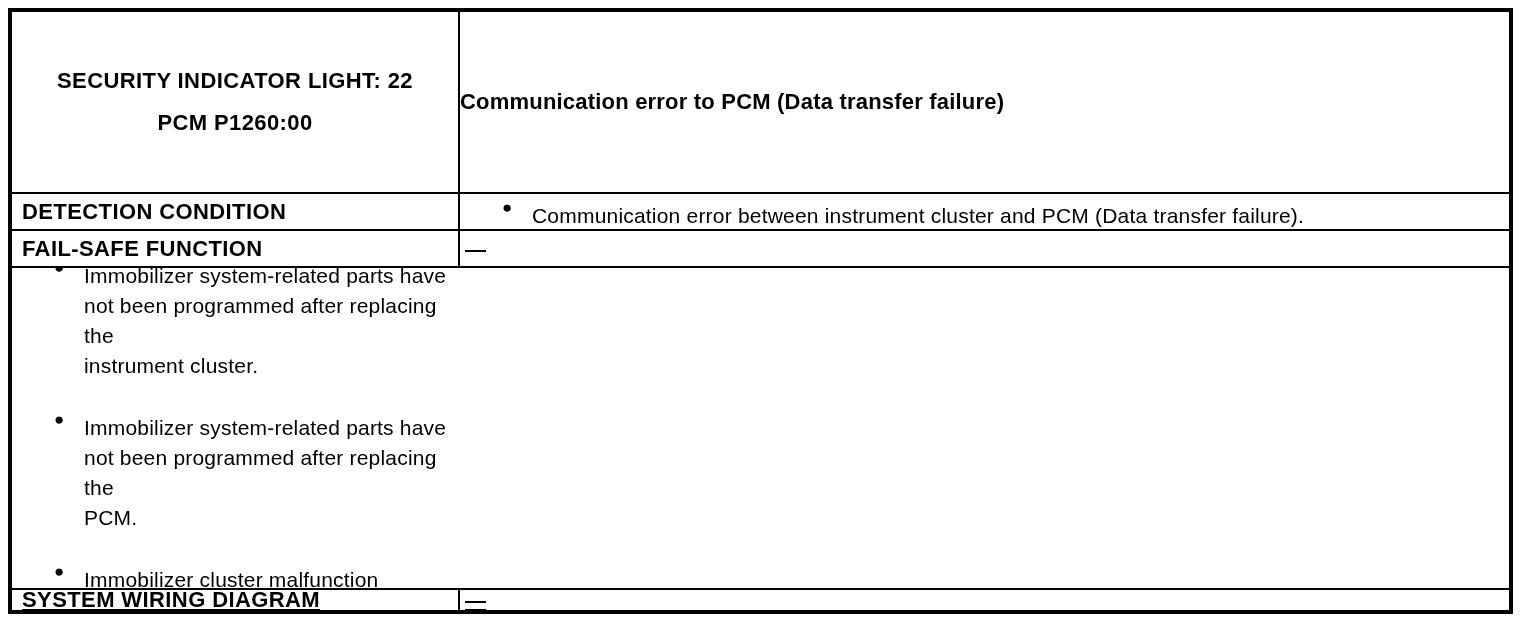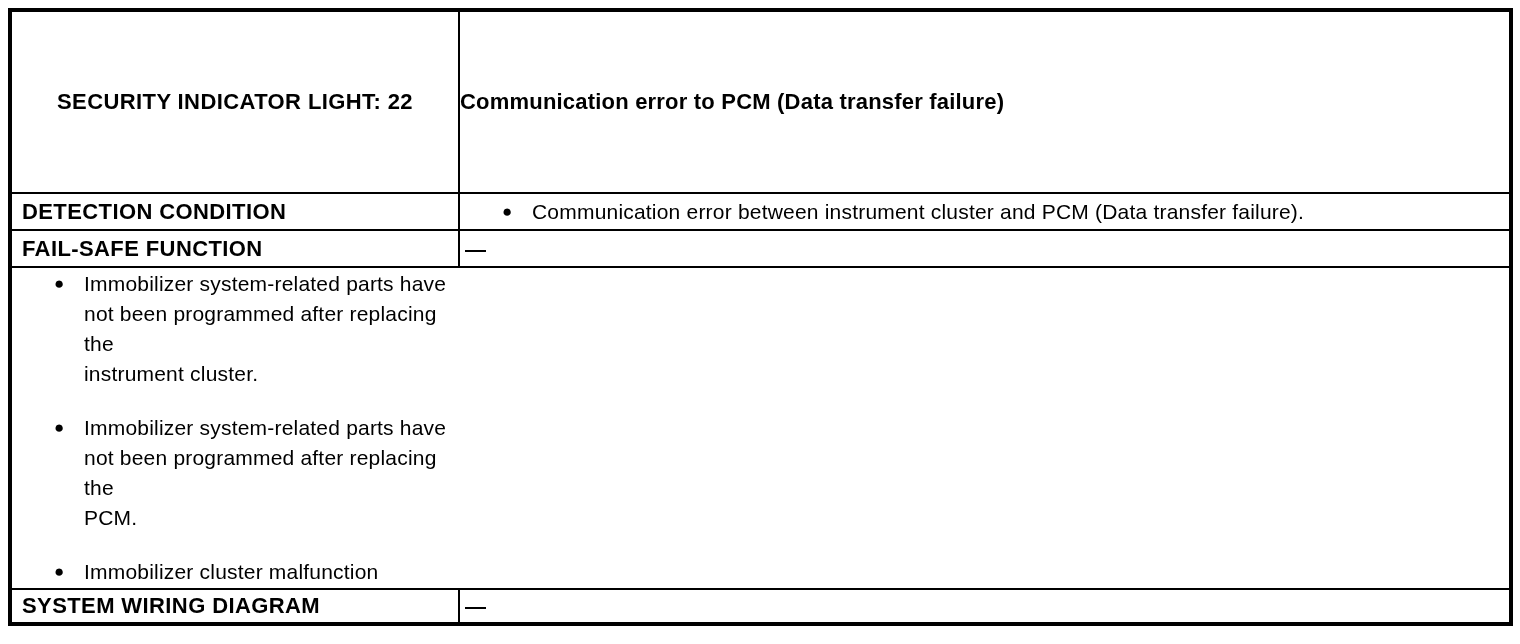--- a/index.html
+++ b/index.html
@@ -18,21 +18,21 @@
   }
   .row {
     display: grid;
     grid-template-columns: 448px 1fr;
   }
   .row + .row { border-top: 2px solid #000; }
   .row-header { height: 180px; }
   .row-detection { height: 37px; }
   .row-failsafe { height: 37px; }
   .row-cause { height: 322px; }
-  .row-wiring { height: 34px; }
+  .row-wiring { height: 22px; text-decoration: underline; }
 
   .cell { overflow: hidden; }
   .cell-left {
     border-right: 2px solid #000;
     font-weight: bold;
     font-size: 22px;
     letter-spacing: 0.4px;
     line-height: 28px;
     display: flex;
     align-items: center;
@@ -66,38 +66,39 @@
     gap: 24px;
   }
   .bullet-item { display: flex; align-items: flex-start; }
   .bullet-marker {
     flex: none;
     width: 30px;
     margin-left: 42px;
     font-size: 17px;
     line-height: 30px;
   }
-  .bullet-text { white-space: pre-line; }
+  .bullet-text { white-space: pre-line; margin-top: 8px; }
   .pre { white-space: pre-line; }
   .dash-cell {
     height: 100%;
     display: flex;
     align-items: center;
     padding-left: 5px;
     font-weight: bold;
   }
 </style>
 </head>
 <body>
 
 <div class="dtc-table">
 
   <div class="row row-header">
     <div class="cell cell-left header-left">
       <div>SECURITY INDICATOR LIGHT: 22</div>
+      <div>PCM P1260:00</div>
     </div>
     <div class="cell header-right">
       <div>Communication error to PCM (Data transfer failure)</div>
     </div>
   </div>
 
   <div class="row row-detection">
     <div class="cell cell-left">DETECTION CONDITION</div>
     <div class="cell cell-right">
       <div class="bullet-list">

